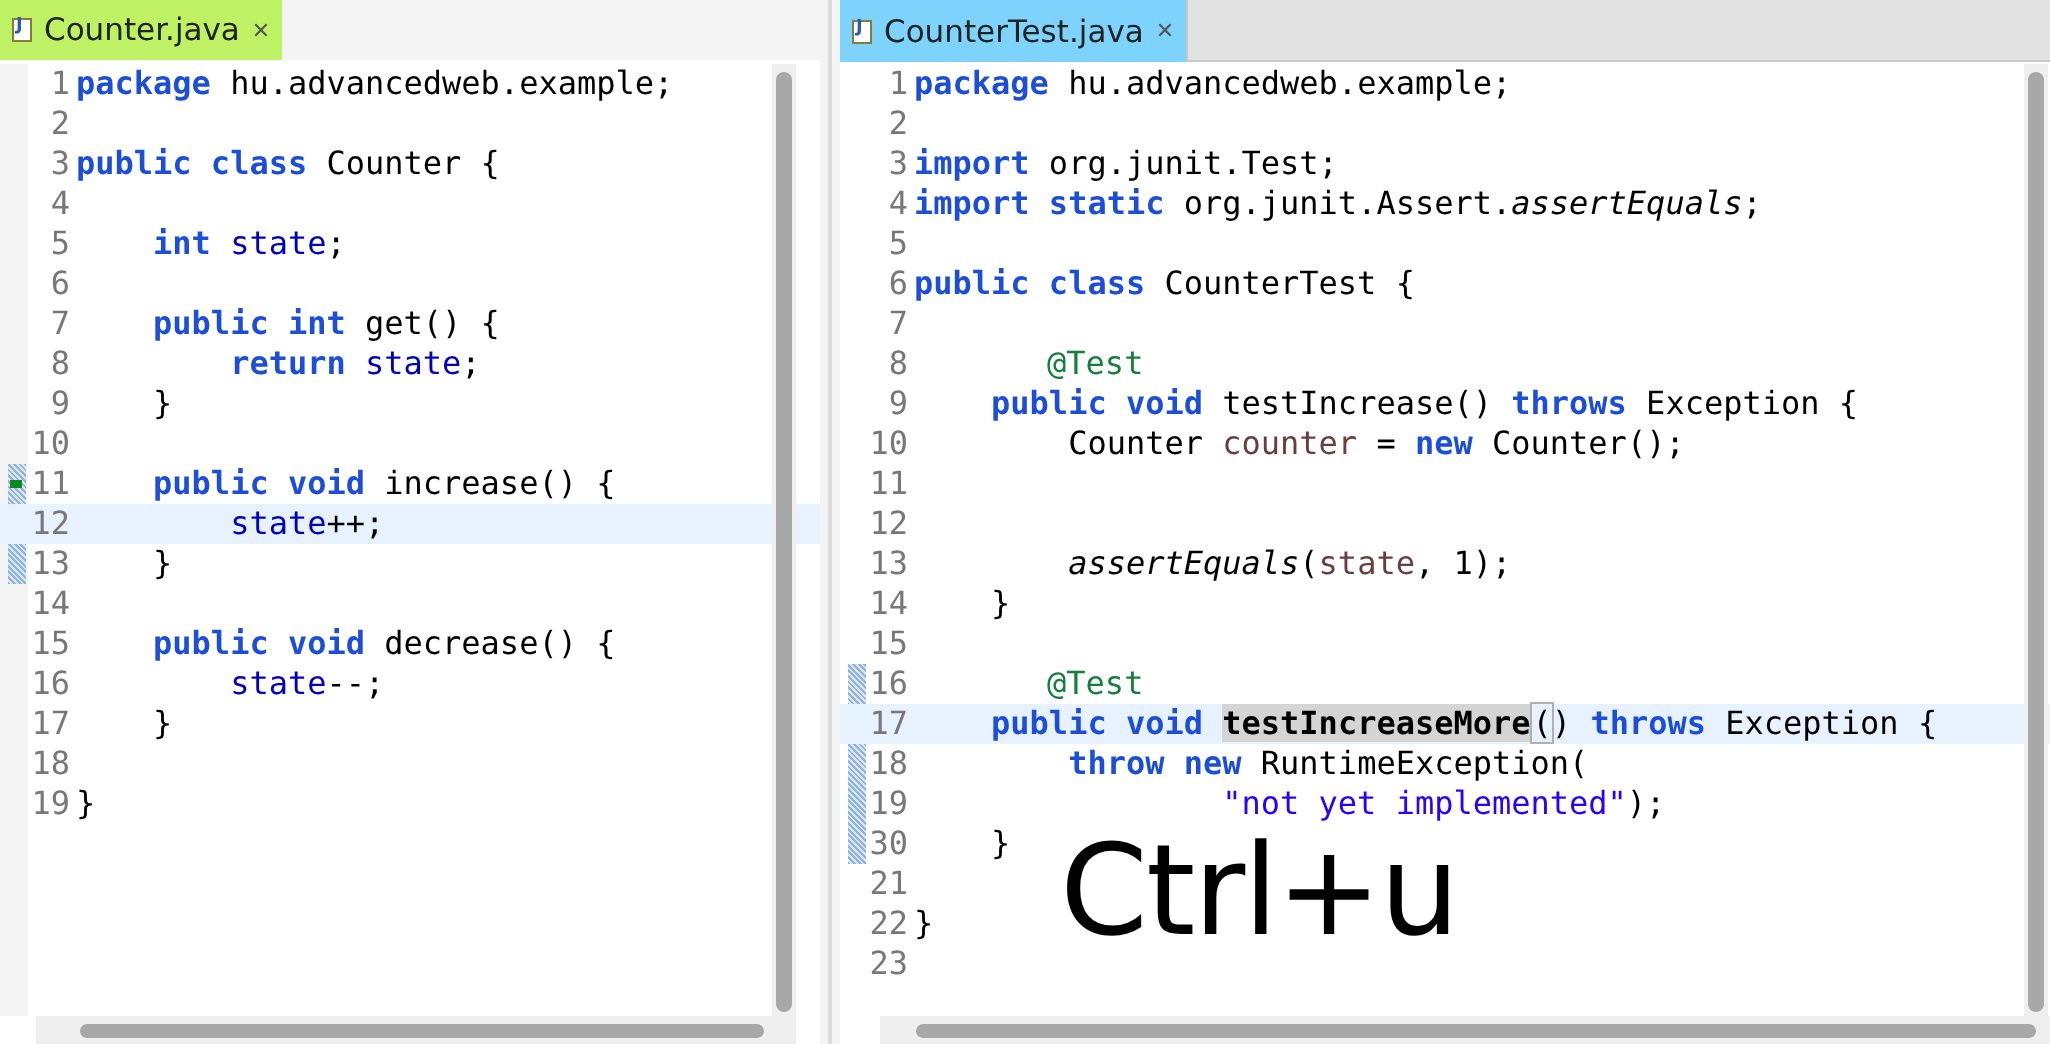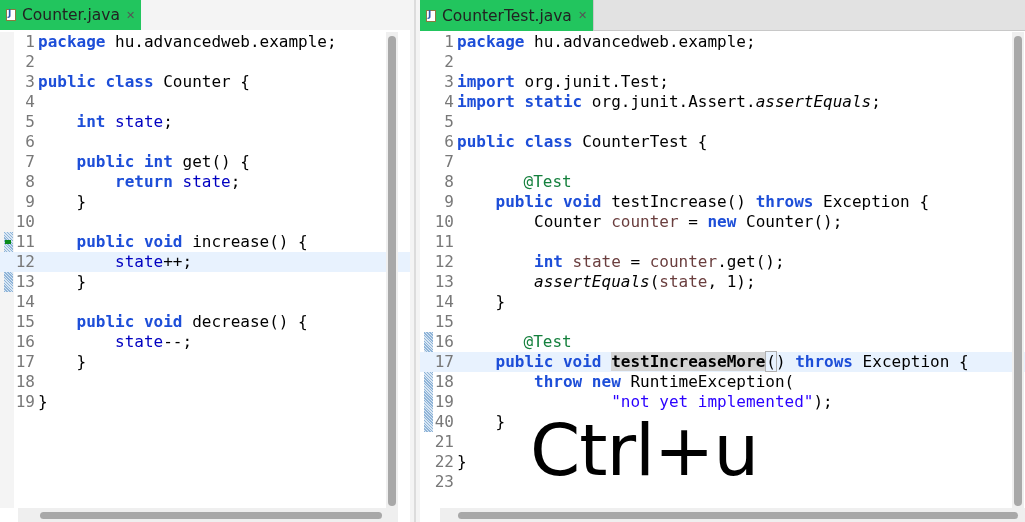--- a/index.html
+++ b/index.html
@@ -6,23 +6,23 @@
   body { width:1025px; height:522px; background:#f4f4f4; position:relative; overflow:hidden;
          font-family:"DejaVu Sans Mono", monospace; }
   .pane { position:absolute; top:0; background:#fff; }
   .pane.left { left:0; width:410px; height:522px; }
   .pane.right { left:420px; width:605px; height:522px; }
   .divider { position:absolute; left:410px; top:0; width:10px; height:522px; background:#f4f4f4; }
   .divider .line { position:absolute; left:4px; top:0; width:2px; height:522px; background:#dcdcdc; }
 
   .tabbar { position:absolute; left:0; top:0; right:0; height:30px; background:#f4f4f4; }
   .pane.right .tabbar { background:#e2e2e2; border-bottom:1px solid #c8c8c8; }
-  .tab { position:absolute; left:0; top:0; height:30px; background:#22c55e; display:flex; align-items:center;
+  .tab { position:absolute; left:0; top:0; height:30px; background:#bef264; display:flex; align-items:center;
          padding:0 6px 0 6px; font-family:"DejaVu Sans", sans-serif; font-size:15.5px; color:#222; }
-  .pane.right .tab { background:#22c55e; border-right:1px solid #c8c8c8; height:31px;text-align:center; }
+  .pane.right .tab { background:#7dd3fc; border-right:1px solid #c8c8c8; height:31px;text-align:center; }
   .fileicon { width:10px; height:12px; border:1px solid #8a7a40; background:#fff; margin-right:6px; position:relative; box-sizing:border-box; }
   .fileicon::after { content:"J"; position:absolute; left:1px; top:-2px; font-size:9px; color:#2a5db0; font-weight:bold; font-family:"DejaVu Sans", sans-serif; }
   .closeicon { margin-left:6px; font-size:11px; color:#555; }
 
   .editor { position:absolute; top:32px; left:0; right:0; bottom:14px; }
   .pane.left .gutter-strip { position:absolute; left:0; top:0; width:14px; bottom:0; background:#f4f4f4; }
   .lines { position:absolute; left:0; top:0; right:0; }
   .line { position:relative; height:20px; line-height:20px; font-size:16px; white-space:pre; color:#000; }
   .line.current { background:#e8f2fe; }
   .lnum { position:absolute; left:0; width:35px; text-align:right; color:#787878; font-size:16px; }
@@ -41,21 +41,21 @@
   .changebar { position:absolute; left:4px; width:9px;
     background: repeating-linear-gradient(45deg,#8fb4d8 0 1px,#d8e6f3 1px 2px); }
   .greenmark { position:absolute; left:5px; width:6px; height:4px; background:#0a8a1a; }
 
   .vscroll { position:absolute; top:36px; width:8px; border-radius:4px; background:#a8a8a8; }
   .vtrack { position:absolute; top:32px; width:12px; background:#efefef; }
   .hscroll { position:absolute; height:7px; border-radius:4px; background:#a8a8a8; bottom:3px; }
   .htrack { position:absolute; height:14px; bottom:0; background:#efefef; }
 
   .overlay { position:absolute; left:530px; top:414px; font-family:"DejaVu Sans", sans-serif;
-             font-size:72px; color:#000; line-height:1; letter-spacing:-1px; }
+             font-size:63px; color:#000; line-height:1; letter-spacing:-1px; }
 </style>
 </head>
 <body>
 
 <div class="pane left">
   <div class="tabbar">
     <div class="tab">
       <span class="fileicon"></span>
       <span>Counter.java</span>
       <span class="closeicon">✕</span>
@@ -112,29 +112,29 @@
       <div class="line"><span class="lnum">2</span></div>
       <div class="line"><span class="lnum">3</span><span class="code"><span class="kw">import</span><span> org.junit.Test;</span></span></div>
       <div class="line"><span class="lnum">4</span><span class="code"><span class="kw">import static</span><span> org.junit.Assert.</span><span class="ital">assertEquals</span><span>;</span></span></div>
       <div class="line"><span class="lnum">5</span></div>
       <div class="line"><span class="lnum">6</span><span class="code"><span class="kw">public class</span><span> CounterTest {</span></span></div>
       <div class="line"><span class="lnum">7</span></div>
       <div class="line"><span class="lnum">8</span><span class="code"><span>    </span><span class="ann">@Test</span></span></div>
       <div class="line"><span class="lnum">9</span><span class="code"><span>    </span><span class="kw">public void</span><span> testIncrease() </span><span class="kw">throws</span><span> Exception {</span></span></div>
       <div class="line"><span class="lnum">10</span><span class="code"><span>        </span><span>Counter </span><span class="var">counter</span><span> = </span><span class="kw">new</span><span> Counter();</span></span></div>
       <div class="line"><span class="lnum">11</span></div>
-      <div class="line"><span class="lnum">12</span><span class="code"><span>        </span><span class="kw">int</span><span> </span><span class="var">state</span><span> = </span><span class="var">counter</span><span>.get();</span></span></div>
+      <div class="line"><span class="lnum">12</span></div>
       <div class="line"><span class="lnum">13</span><span class="code"><span>        </span><span class="ital">assertEquals</span><span>(</span><span class="var">state</span><span>, 1);</span></span></div>
       <div class="line"><span class="lnum">14</span><span class="code">    }</span></div>
       <div class="line"><span class="lnum">15</span></div>
       <div class="line"><span class="lnum">16</span><span class="code"><span>    </span><span class="ann">@Test</span></span></div>
       <div class="line current"><span class="lnum">17</span><span class="code"><span>    </span><span class="kw">public void</span><span> </span><span class="occ caret-host">testIncreaseMore</span><span class="caret"></span><span class="bracket">(</span><span>)</span><span> </span><span class="kw">throws</span><span> Exception {</span></span></div>
       <div class="line"><span class="lnum">18</span><span class="code"><span>        </span><span class="kw">throw new</span><span> RuntimeException(</span></span></div>
       <div class="line"><span class="lnum">19</span><span class="code"><span>                </span><span class="str">"not yet implemented"</span><span>);</span></span></div>
-      <div class="line"><span class="lnum">40</span><span class="code">    }</span></div>
+      <div class="line"><span class="lnum">30</span><span class="code">    }</span></div>
       <div class="line"><span class="lnum">21</span></div>
       <div class="line"><span class="lnum">22</span><span class="code">}</span></div>
       <div class="line"><span class="lnum">23</span></div>
     </div>
   </div>
   <div class="vtrack" style="left:592px;bottom:14px;"></div>
   <div class="vscroll" style="left:594px;height:470px;"></div>
   <div class="htrack" style="left:20px;width:585px;"></div>
   <div class="hscroll" style="left:38px;width:560px;"></div>
 </div>

